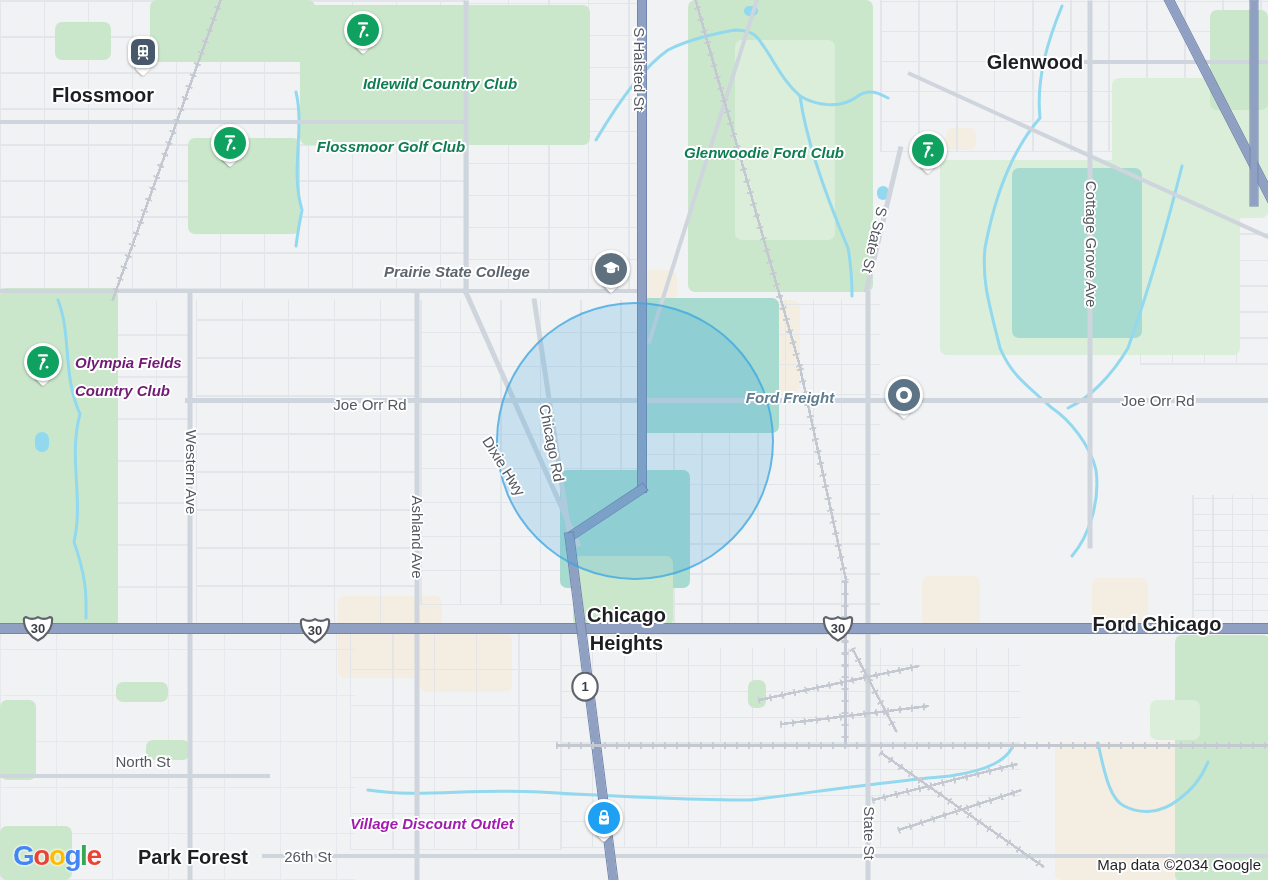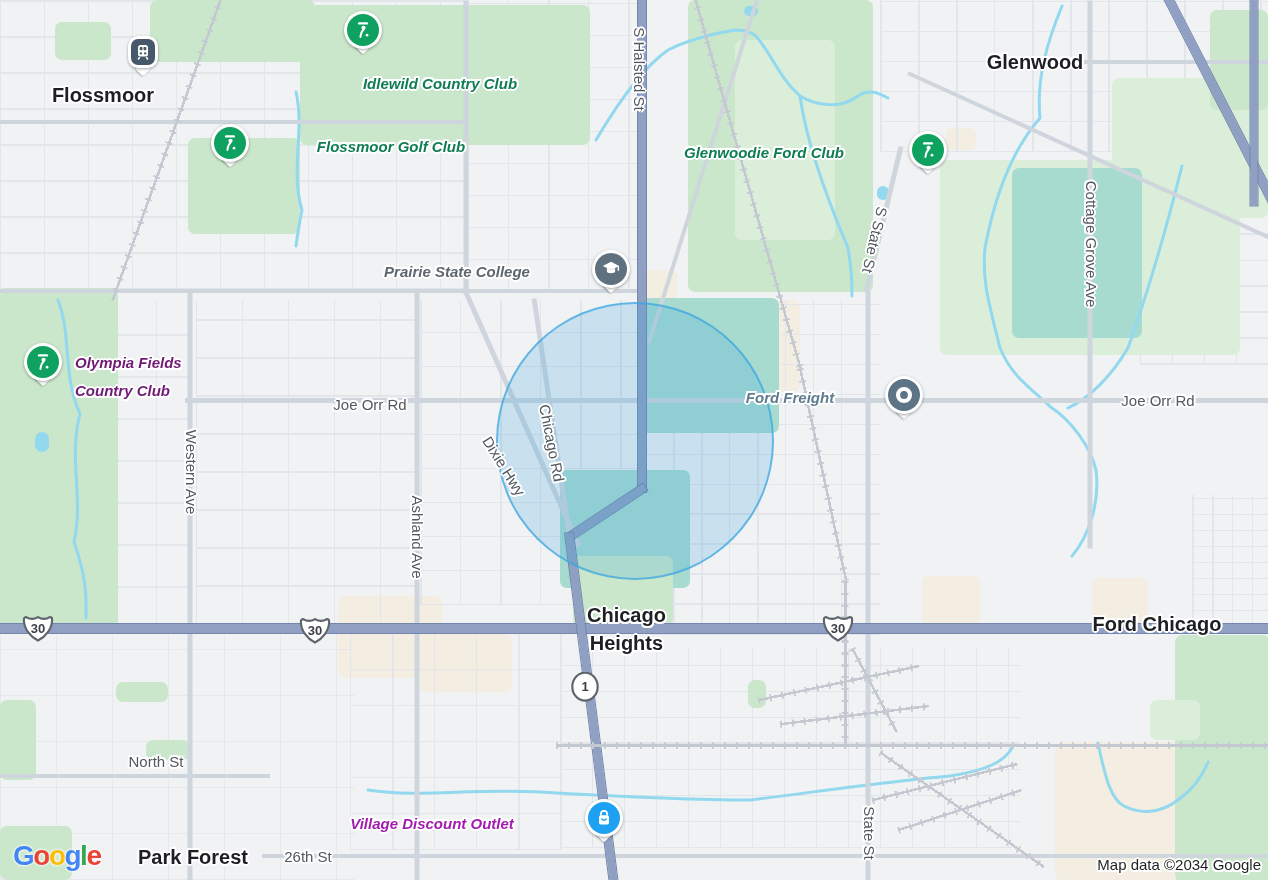--- a/index.html
+++ b/index.html
@@ -180,21 +180,21 @@
       <div class="city halo lbl" style="left: 73px; top: 95px; margin-left: 30px;">Flossmoor</div>
       <div class="city halo lbl" style="left: 1035px; top: 62px;">Glenwood</div>
       <div class="city halo lbl" style="left: 193px; top: 857px;">Park Forest</div>
       <div class="city halo lbl" style="left: 1157px; top: 624px;">Ford Chicago</div>
       <div class="city halo multiline" style="left: 587px; top: 601px;">
         <div style="position:static">Chicago</div>
         <div style="position:static">Heights</div>
       </div>
       <div class="street halo lbl" style="left: 370px; top: 404px; transform: translate(-50%, -50%) rotate(0deg);">Joe Orr Rd</div>
       <div class="street halo lbl" style="left: 1158px; top: 400px; transform: translate(-50%, -50%) rotate(0deg);">Joe Orr Rd</div>
-      <div class="street halo lbl" style="left: 143px; top: 761px; transform: translate(-50%, -50%) rotate(0deg); margin-left: 13px;">North St</div>
+      <div class="street halo lbl" style="left: 143px; top: 761px; transform: translate(-50%, -50%) rotate(0deg);">North St</div>
       <div class="street halo lbl" style="left: 308px; top: 856px; transform: translate(-50%, -50%) rotate(0deg);">26th St</div>
       <div class="street halo lbl" style="left: 191px; top: 472px; transform: translate(-50%, -50%) rotate(90deg);">Western Ave</div>
       <div class="street halo lbl" style="left: 417px; top: 537px; transform: translate(-50%, -50%) rotate(90deg);">Ashland Ave</div>
       <div class="street halo lbl" style="left: 869px; top: 833px; transform: translate(-50%, -50%) rotate(90deg);">State St</div>
       <div class="street halo lbl" style="left: 875px; top: 240px; transform: translate(-50%, -50%) rotate(103deg);">S State St</div>
       <div class="street halo lbl" style="left: 1091px; top: 244px; transform: translate(-50%, -50%) rotate(90deg);">Cottage Grove Ave</div>
       <div class="street halo lbl" style="left: 639px; top: 69px; transform: translate(-50%, -50%) rotate(90deg);">S Halsted St</div>
       <div class="street halo lbl" style="left: 552px; top: 443px; transform: translate(-50%, -50%) rotate(79deg);">Chicago Rd</div>
       <div class="street halo lbl" style="left: 504px; top: 466px; transform: translate(-50%, -50%) rotate(58deg);">Dixie Hwy</div>
       <div class="poi halo lbl" style="left: 440px; top: 83px; color: rgb(14, 125, 82);">Idlewild Country Club</div>

